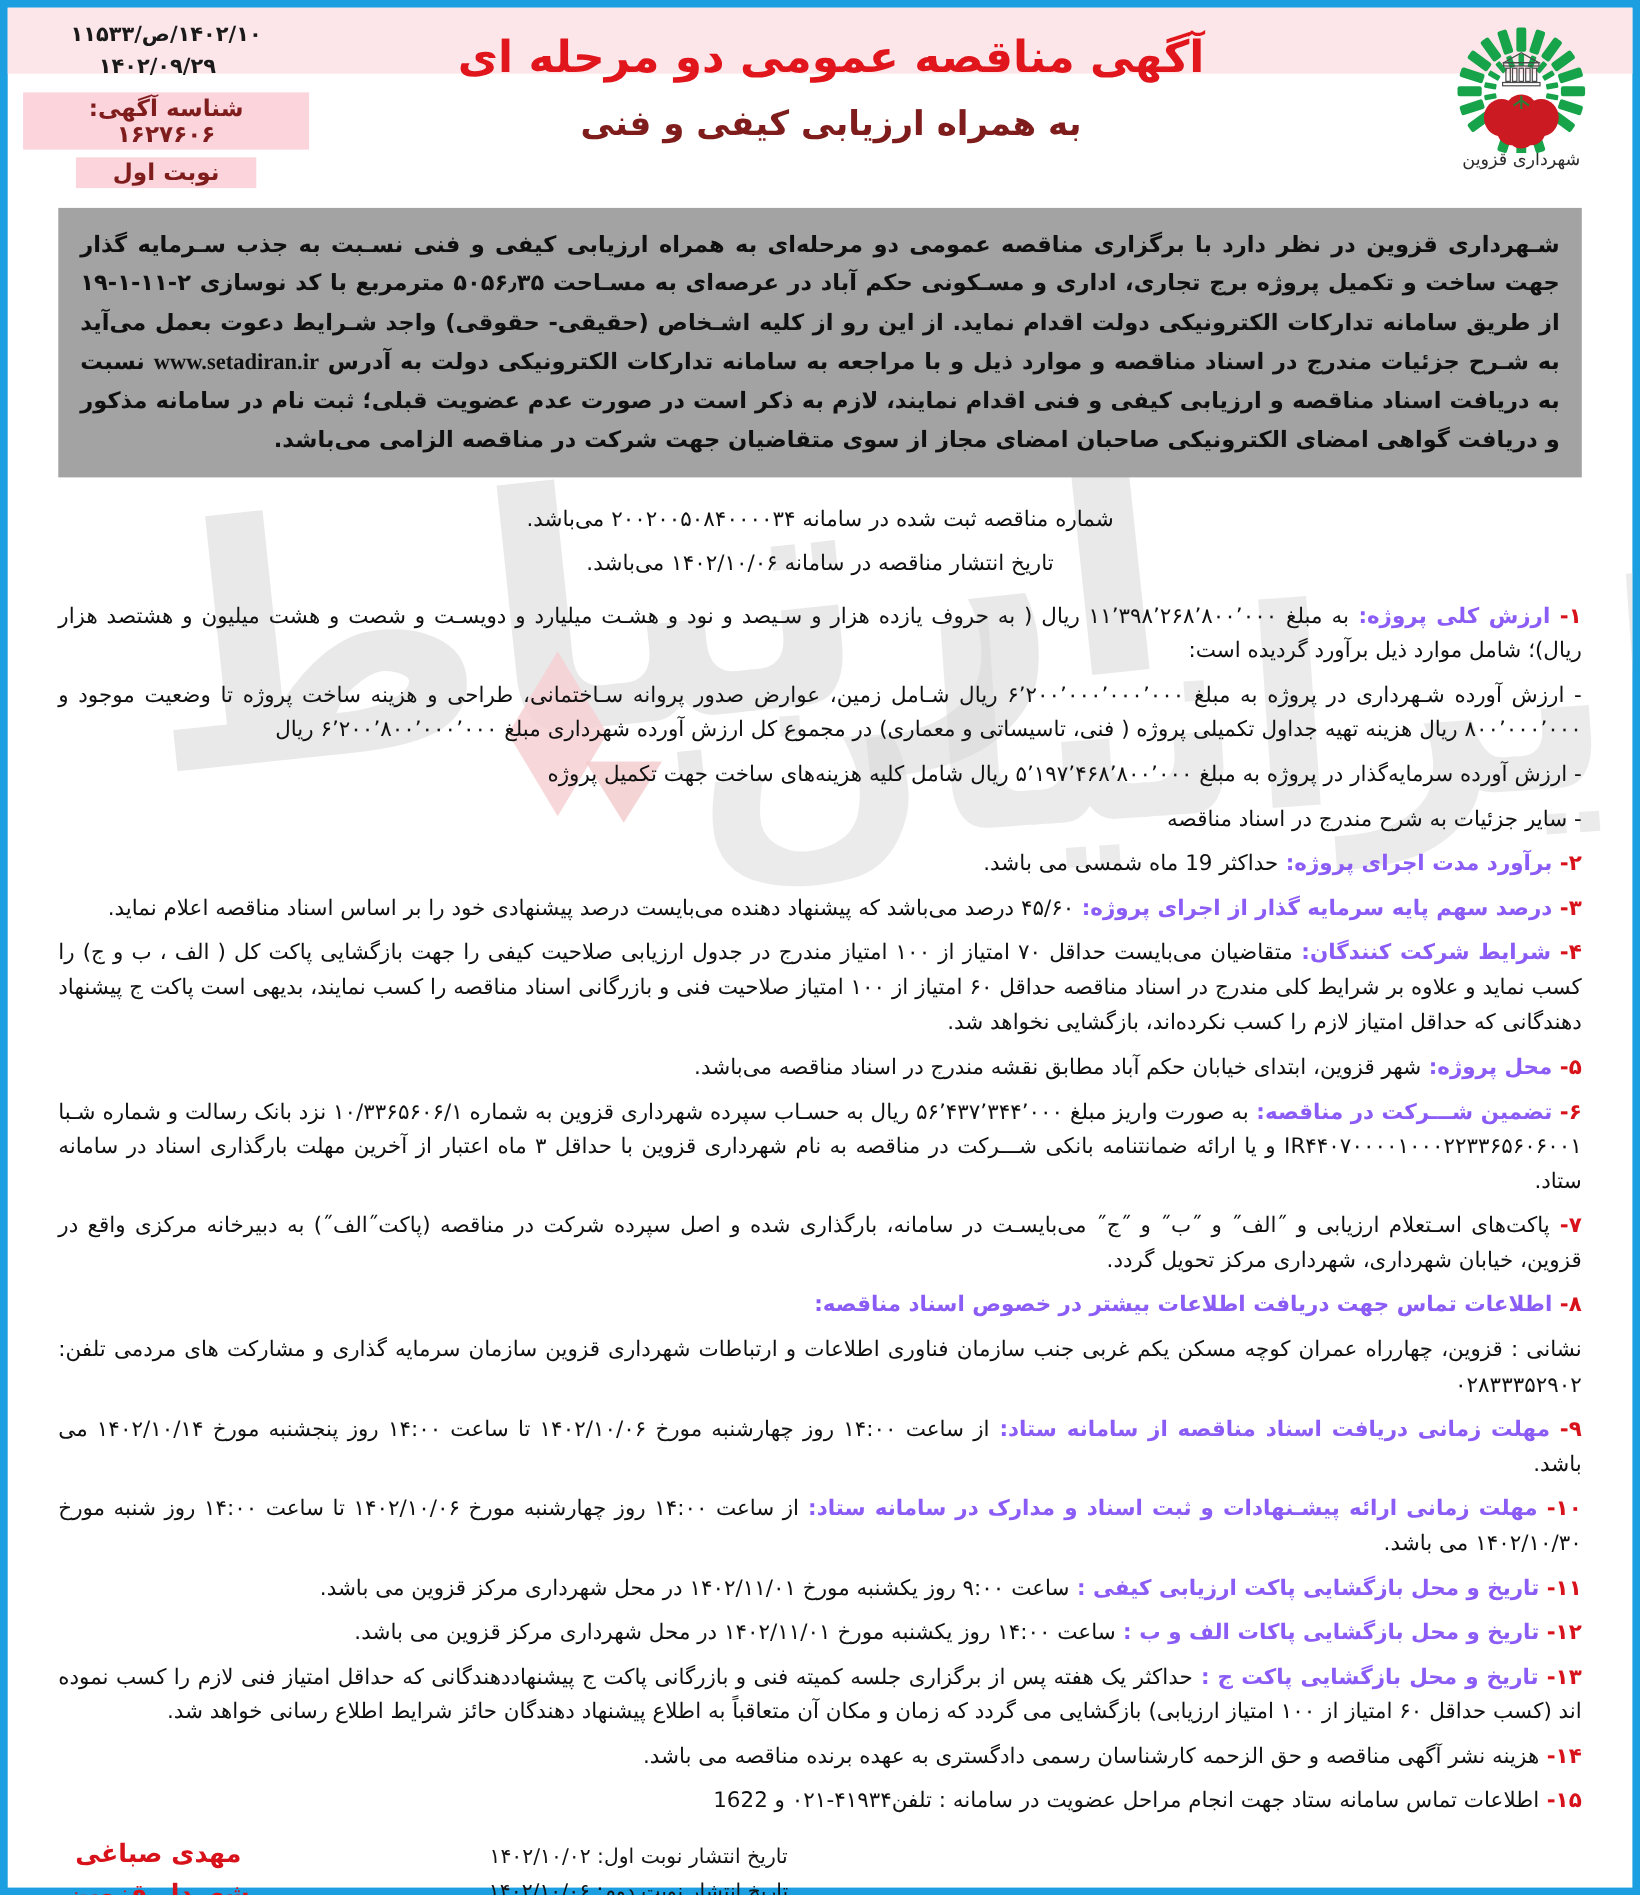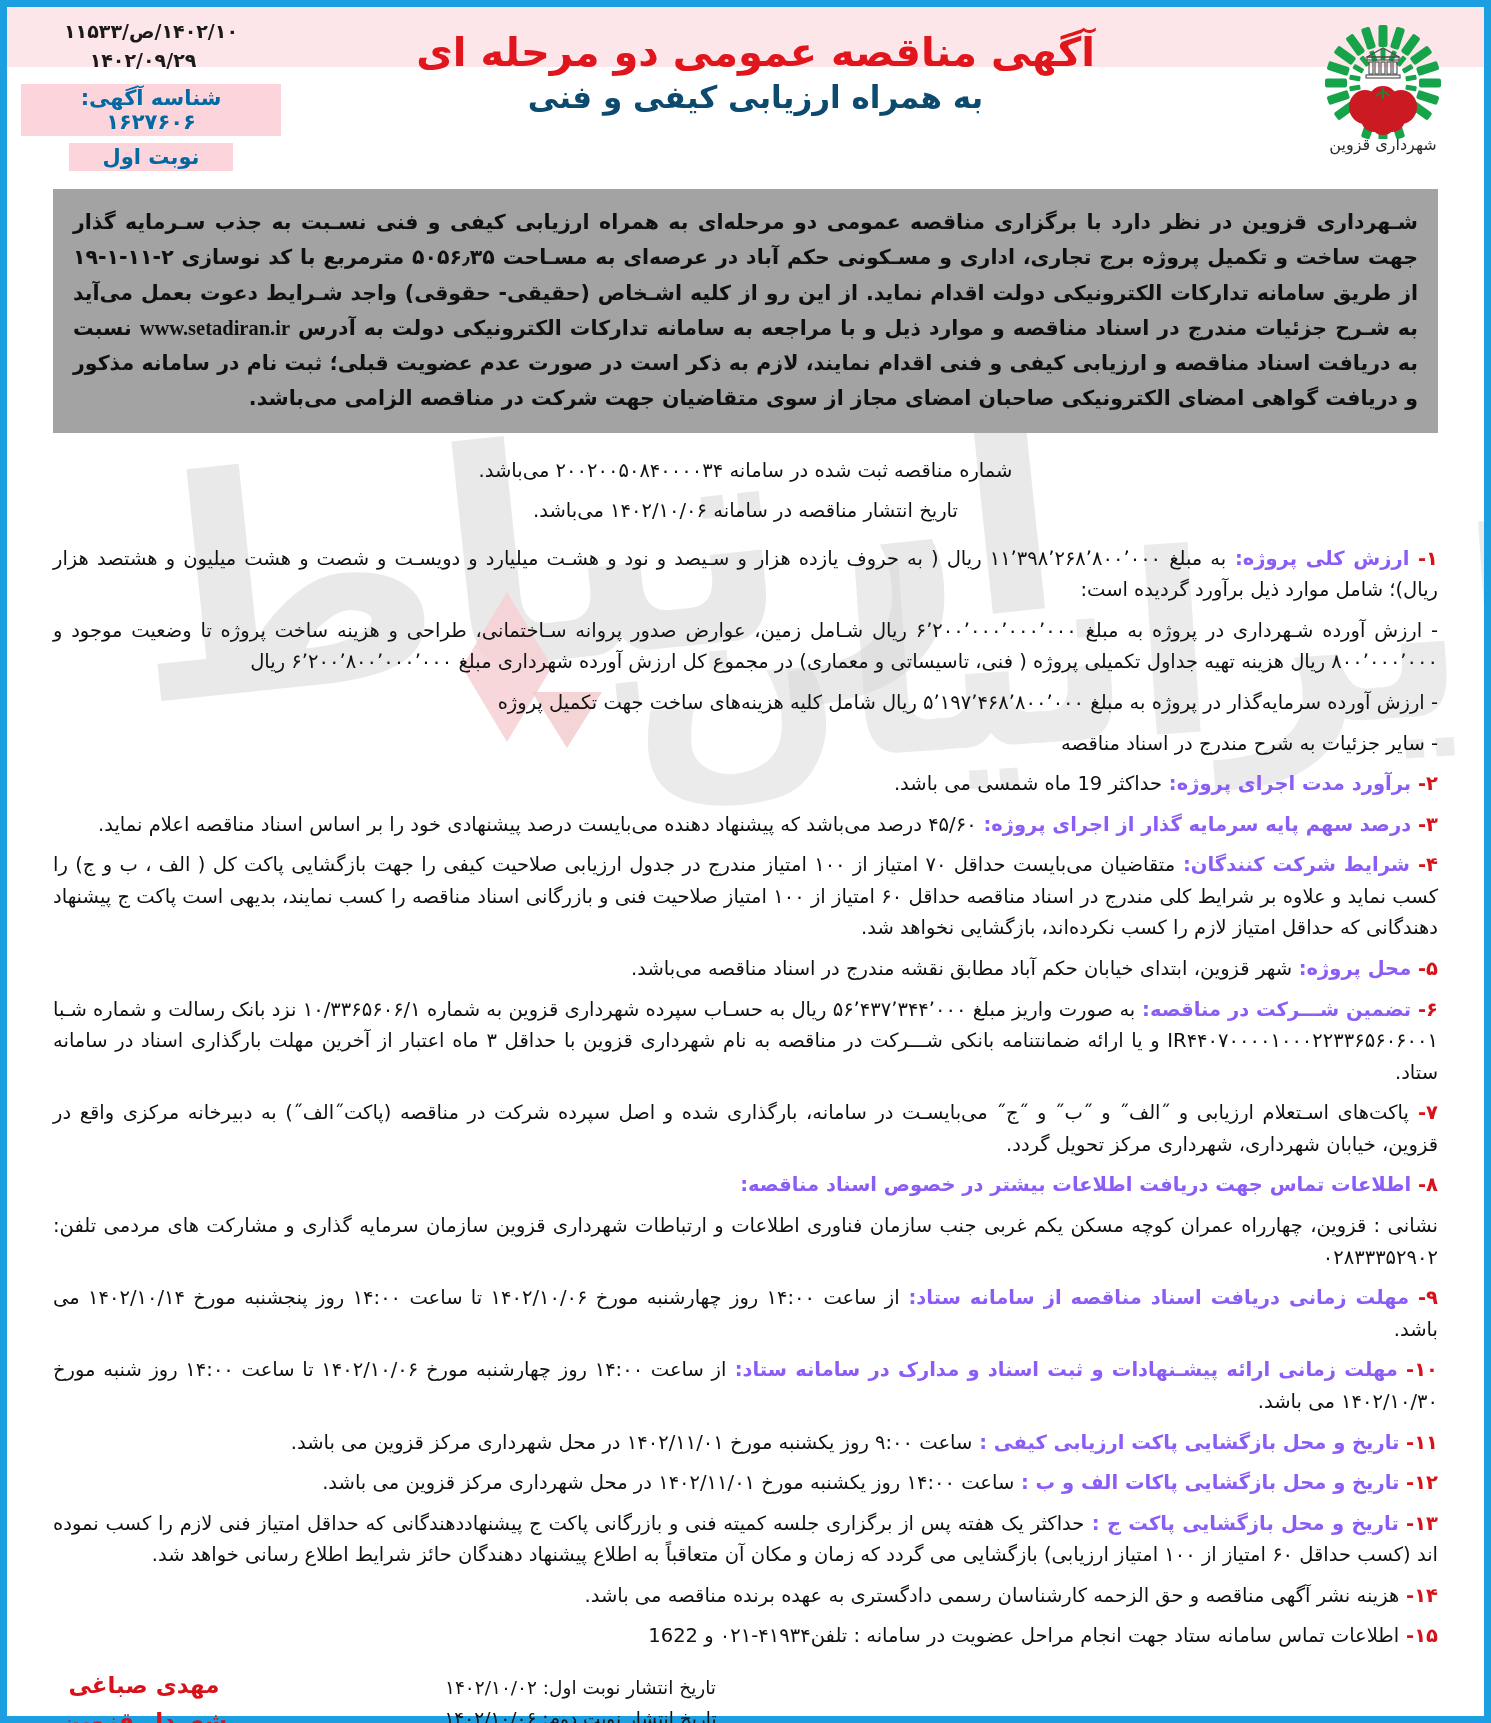--- a/index.html
+++ b/index.html
@@ -47,34 +47,34 @@
 
   
   .header{position:relative;z-index:3;height:168px;}
   .hdr-left{
     position:absolute;right:auto;left:14px;top:10px;text-align:center;width:260px;
     direction:rtl;
   }
   .refline{font-size:19px;line-height:1.5;color:#1a1a1a;font-weight:600;}
   .refline.second{padding-right:16px;}
   .tag{
-    display:inline-block;background:#fbd4dc;color:#0369a1;font-weight:bold;
+    display:inline-block;background:#fbd4dc;color:#7f1d1d;font-weight:bold;
     padding:2px 16px;margin-top:10px;font-size:21px;letter-spacing:.3px;
   }
   .tag.second{margin-top:7px;padding:2px 34px;}
 
   .hdr-title{
     position:absolute;left:380px;right:360px;top:20px;text-align:center;
   }
   .title-main{
     color:#e0161c;font-weight:bold;font-size:40px;line-height:1.25;
     white-space:nowrap;
   }
   .title-sub{
-    color:#0c4a6e;font-weight:bold;font-size:31px;line-height:1.3;margin-top:0;
+    color:#7f1d1d;font-weight:bold;font-size:31px;line-height:1.3;margin-top:16px;
     white-space:nowrap;
   }
 
   .hdr-logo{position:absolute;left:auto;right:26px;top:14px;width:150px;text-align:center;}
   .logo-wrap{position:relative;width:132px;height:118px;margin:0 auto;}
   .logo-caption{
     font-size:16px;color:#2b2b2b;margin-top:-4px;letter-spacing:1px;
   }
 
   

